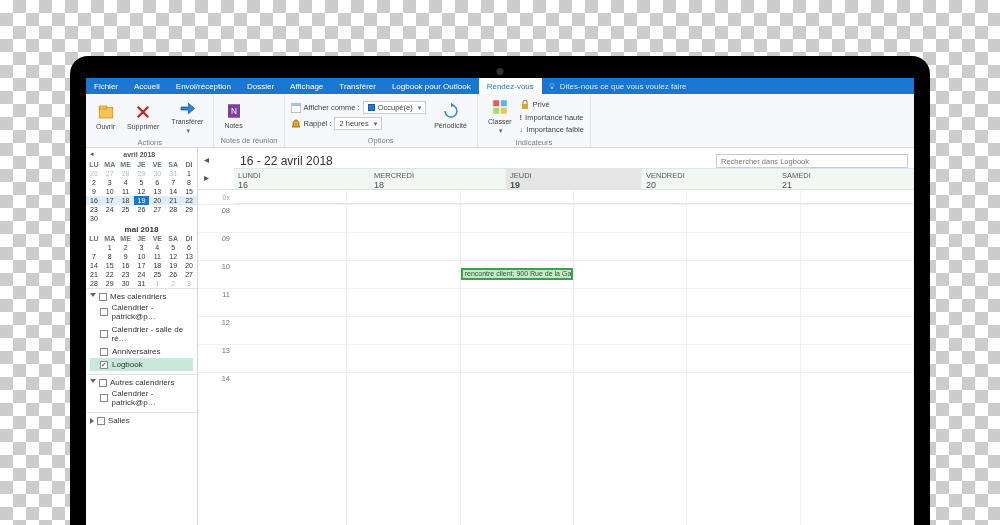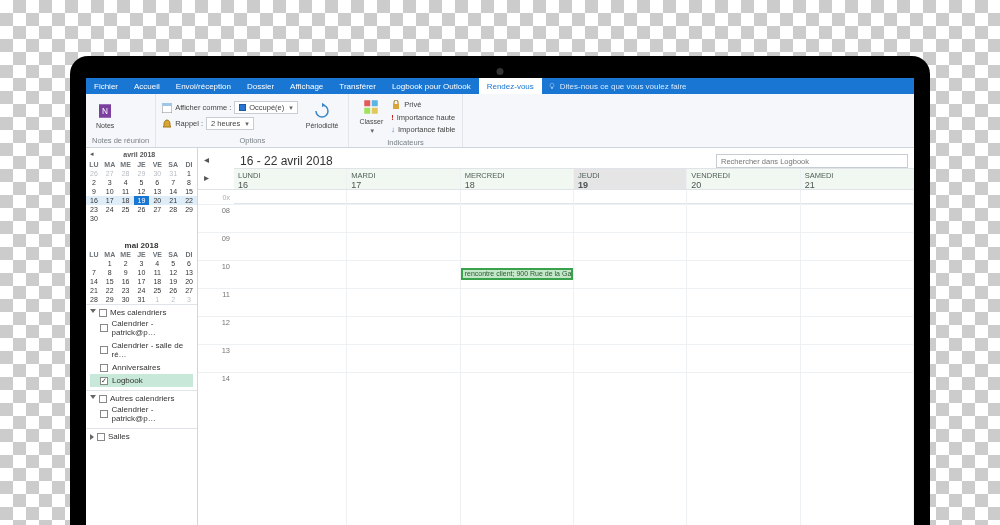--- a/index.html
+++ b/index.html
@@ -124,20 +124,45 @@
         <div class="tell">
           <svg class="bulb" viewBox="0 0 24 24">
             <circle cx="12" cy="10" r="6" fill="none" stroke="#fff"></circle>
             <rect x="10" y="16" width="4" height="4" fill="#fff"></rect>
           </svg>
           <span>Dites-nous ce que vous voulez faire</span>
         </div>
       </div>
 
     <div class="ribbon">
+      <div class="rgroup">
+        <div class="body">
+          <div class="bigbtn">
+            <svg class="ic" viewBox="0 0 24 24">
+                <rect x="3" y="6" width="18" height="14" fill="#f6c451" stroke="#c98b1f"></rect>
+                <rect x="3" y="4" width="10" height="4" fill="#f6c451" stroke="#c98b1f"></rect>
+              </svg>
+            <span>Ouvrir</span>
+          </div>
+          <div class="bigbtn">
+            <svg class="ic" viewBox="0 0 24 24">
+                <line x1="5" y1="5" x2="19" y2="19" stroke="#c02727" stroke-width="3"></line>
+                <line x1="19" y1="5" x2="5" y2="19" stroke="#c02727" stroke-width="3"></line>
+              </svg>
+            <span>Supprimer</span>
+          </div>
+          <div class="bigbtn drop">
+            <svg class="ic" viewBox="0 0 24 24">
+                <path d="M4 12 L14 12 L14 7 L22 14 L14 21 L14 16 L4 16 Z" fill="#2a86d6" stroke="#1a5e9a"></path>
+              </svg>
+            <span>Transférer</span>
+          </div>
+        </div>
+        <div class="label">Actions</div>
+      </div>
 
       <div class="rgroup">
         <div class="body">
           <div class="bigbtn">
             <svg class="ic" viewBox="0 0 24 24">
                 <rect x="4" y="3" width="16" height="18" fill="#7b3fa0"></rect>
                 <text x="12" y="16" text-anchor="middle" fill="#fff" font-size="11">N</text>
               </svg>
             <span>Notes</span>
           </div>
@@ -282,21 +307,21 @@
                 <td class="dim"></td>
                 <td class="dim"></td>
                 <td class="dim"></td>
                 <td class="dim"></td>
                 <td class="dim"></td>
                 <td class="dim"></td>
               </tr>
             </tbody>
           </table>
 
-        <div class="monthlabel" style="margin-top:18px">mai 2018</div>
+        <div class="monthlabel" style="margin-top:2px">mai 2018</div>
         <table class="mini" id="month2">
             <tbody>
               <tr>
                 <th>LU</th>
                 <th>MA</th>
                 <th>ME</th>
                 <th>JE</th>
                 <th>VE</th>
                 <th>SA</th>
                 <th>DI</th>
@@ -422,24 +447,20 @@
             <div class="searchbox">
               <input placeholder="Rechercher dans Logbook" style="">
             </div>
           </div>
           <div class="dayhead" id="dayhead">
               <div class="daycol">
                 <div class="dname">LUNDI</div>
                 <div class="dnum">16</div>
               </div>
               <div class="daycol">
-                <div class="dname">MARDI</div>
-                <div class="dnum">17</div>
-              </div>
-              <div class="daycol">
                 <div class="dname">MERCREDI</div>
                 <div class="dnum">18</div>
               </div>
               <div class="daycol todaycol">
                 <div class="dname">JEUDI</div>
                 <div class="dnum">19</div>
               </div>
               <div class="daycol">
                 <div class="dname">VENDREDI</div>
                 <div class="dnum">20</div>

